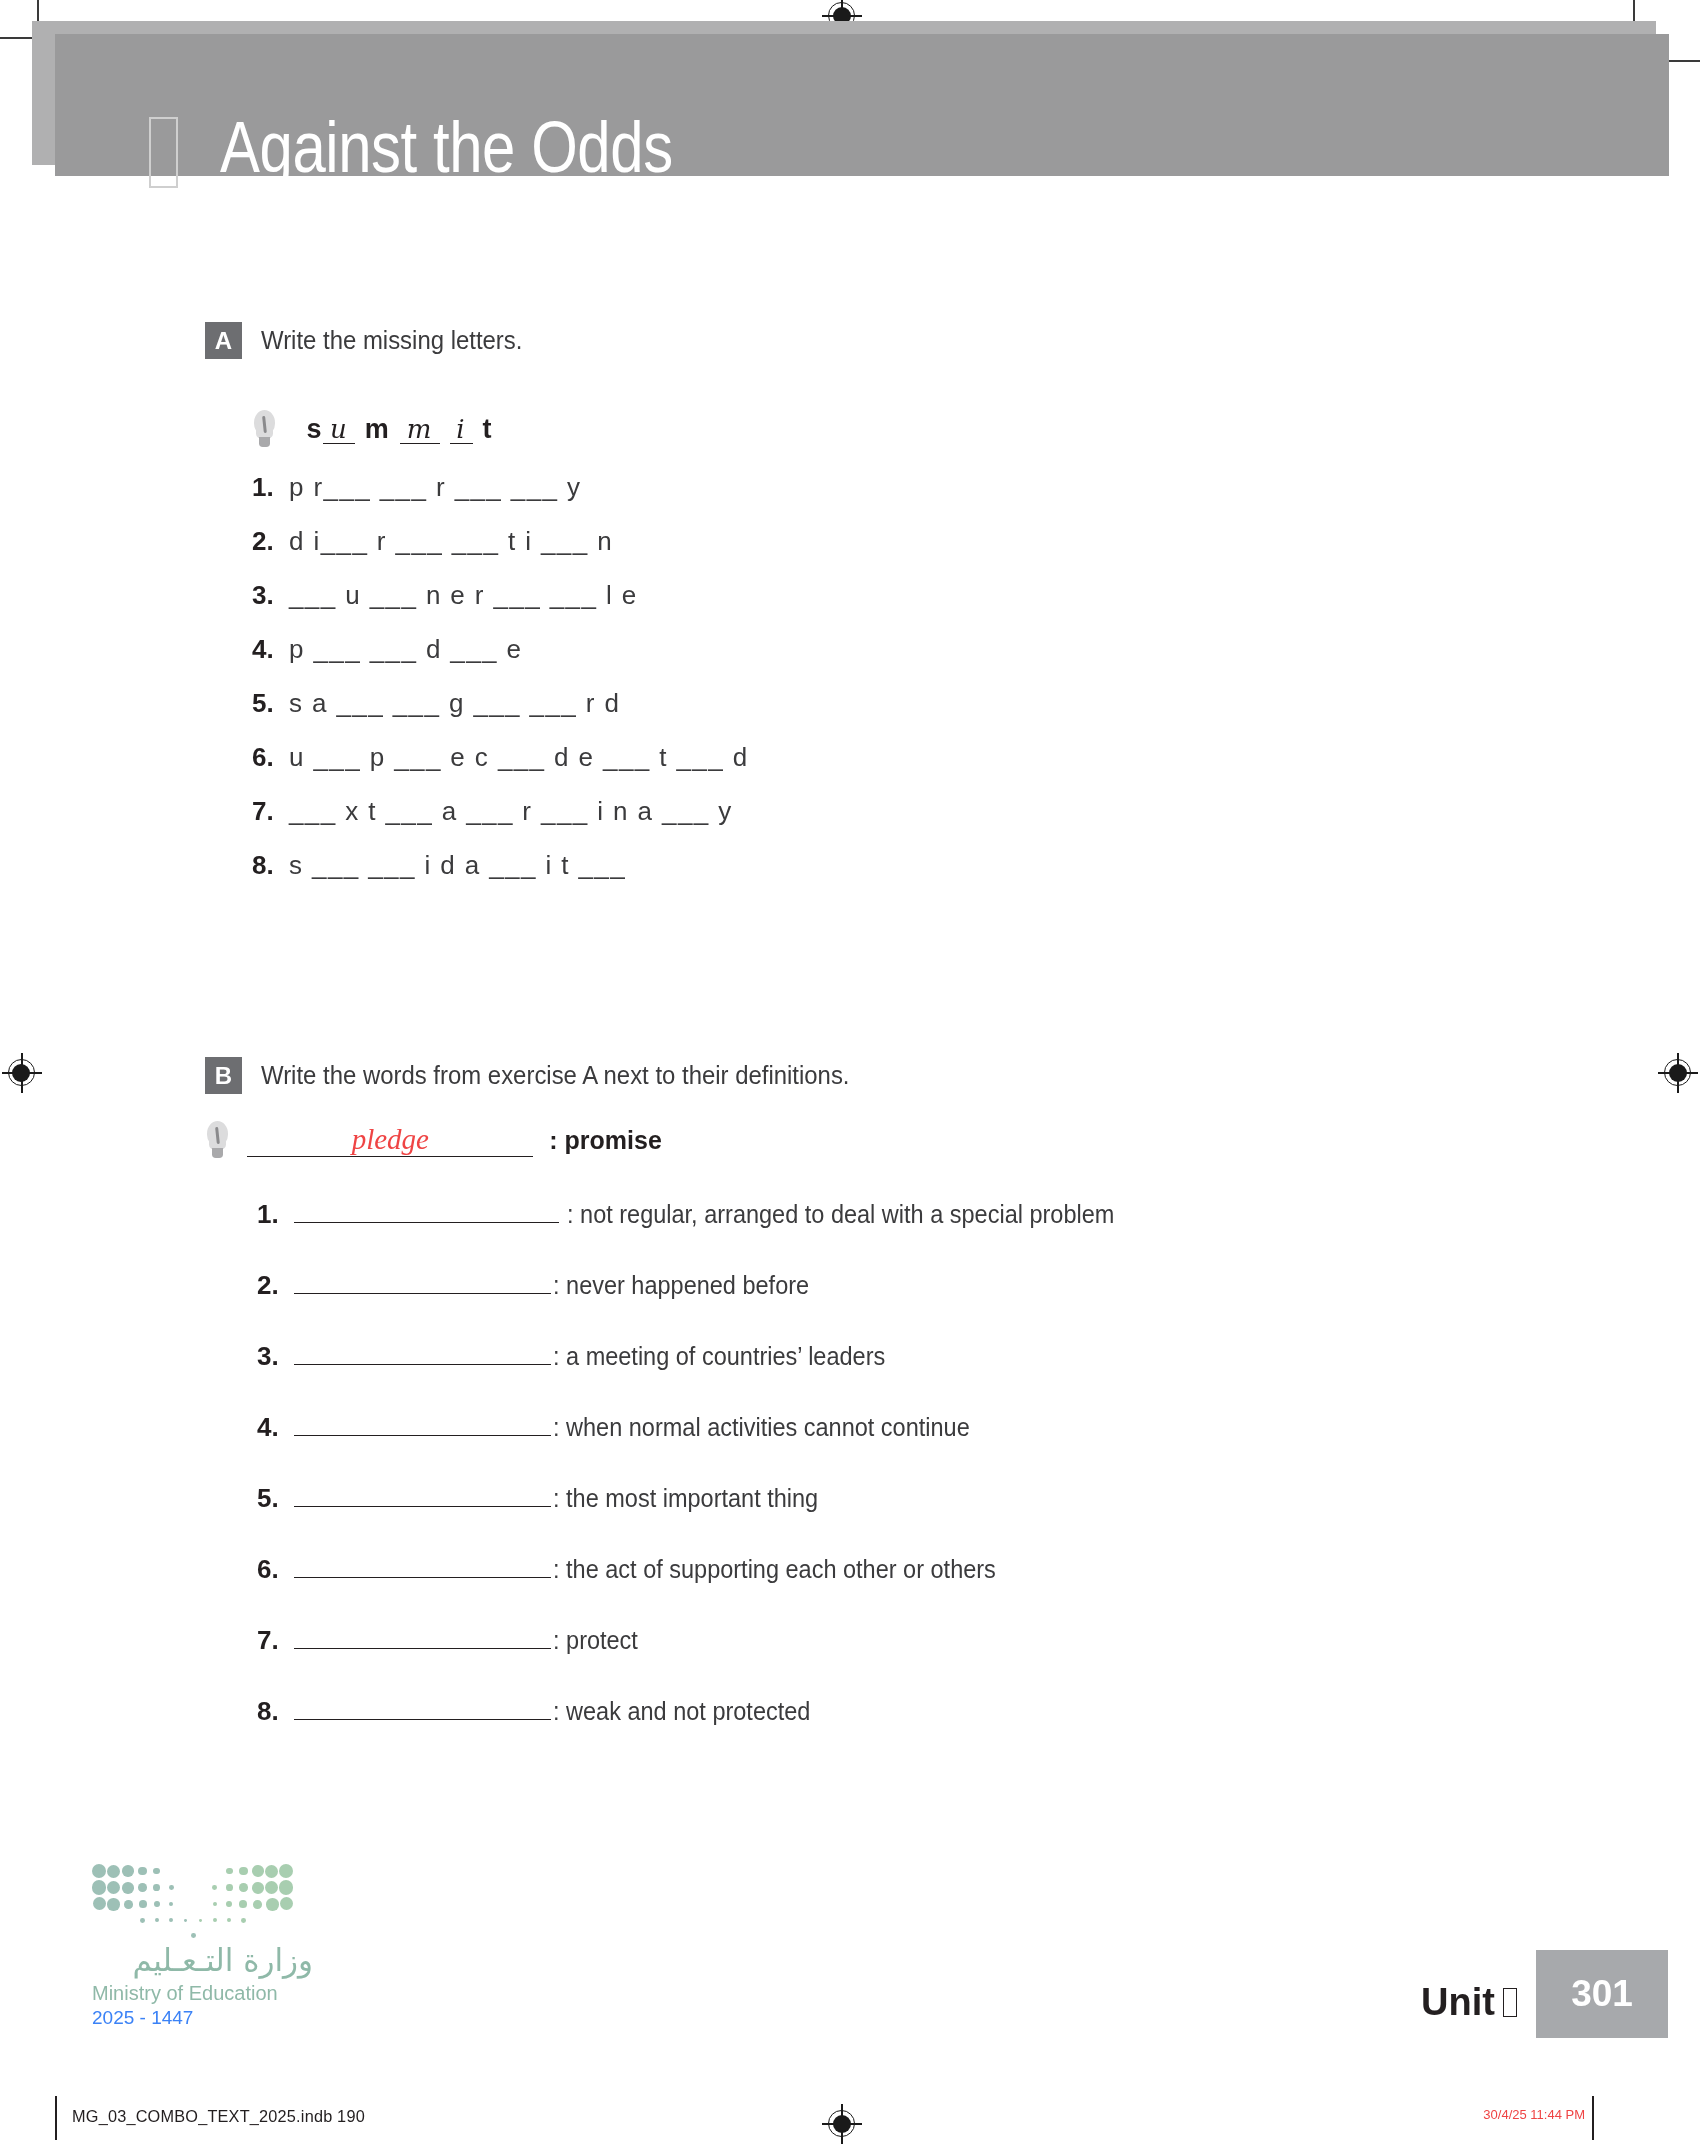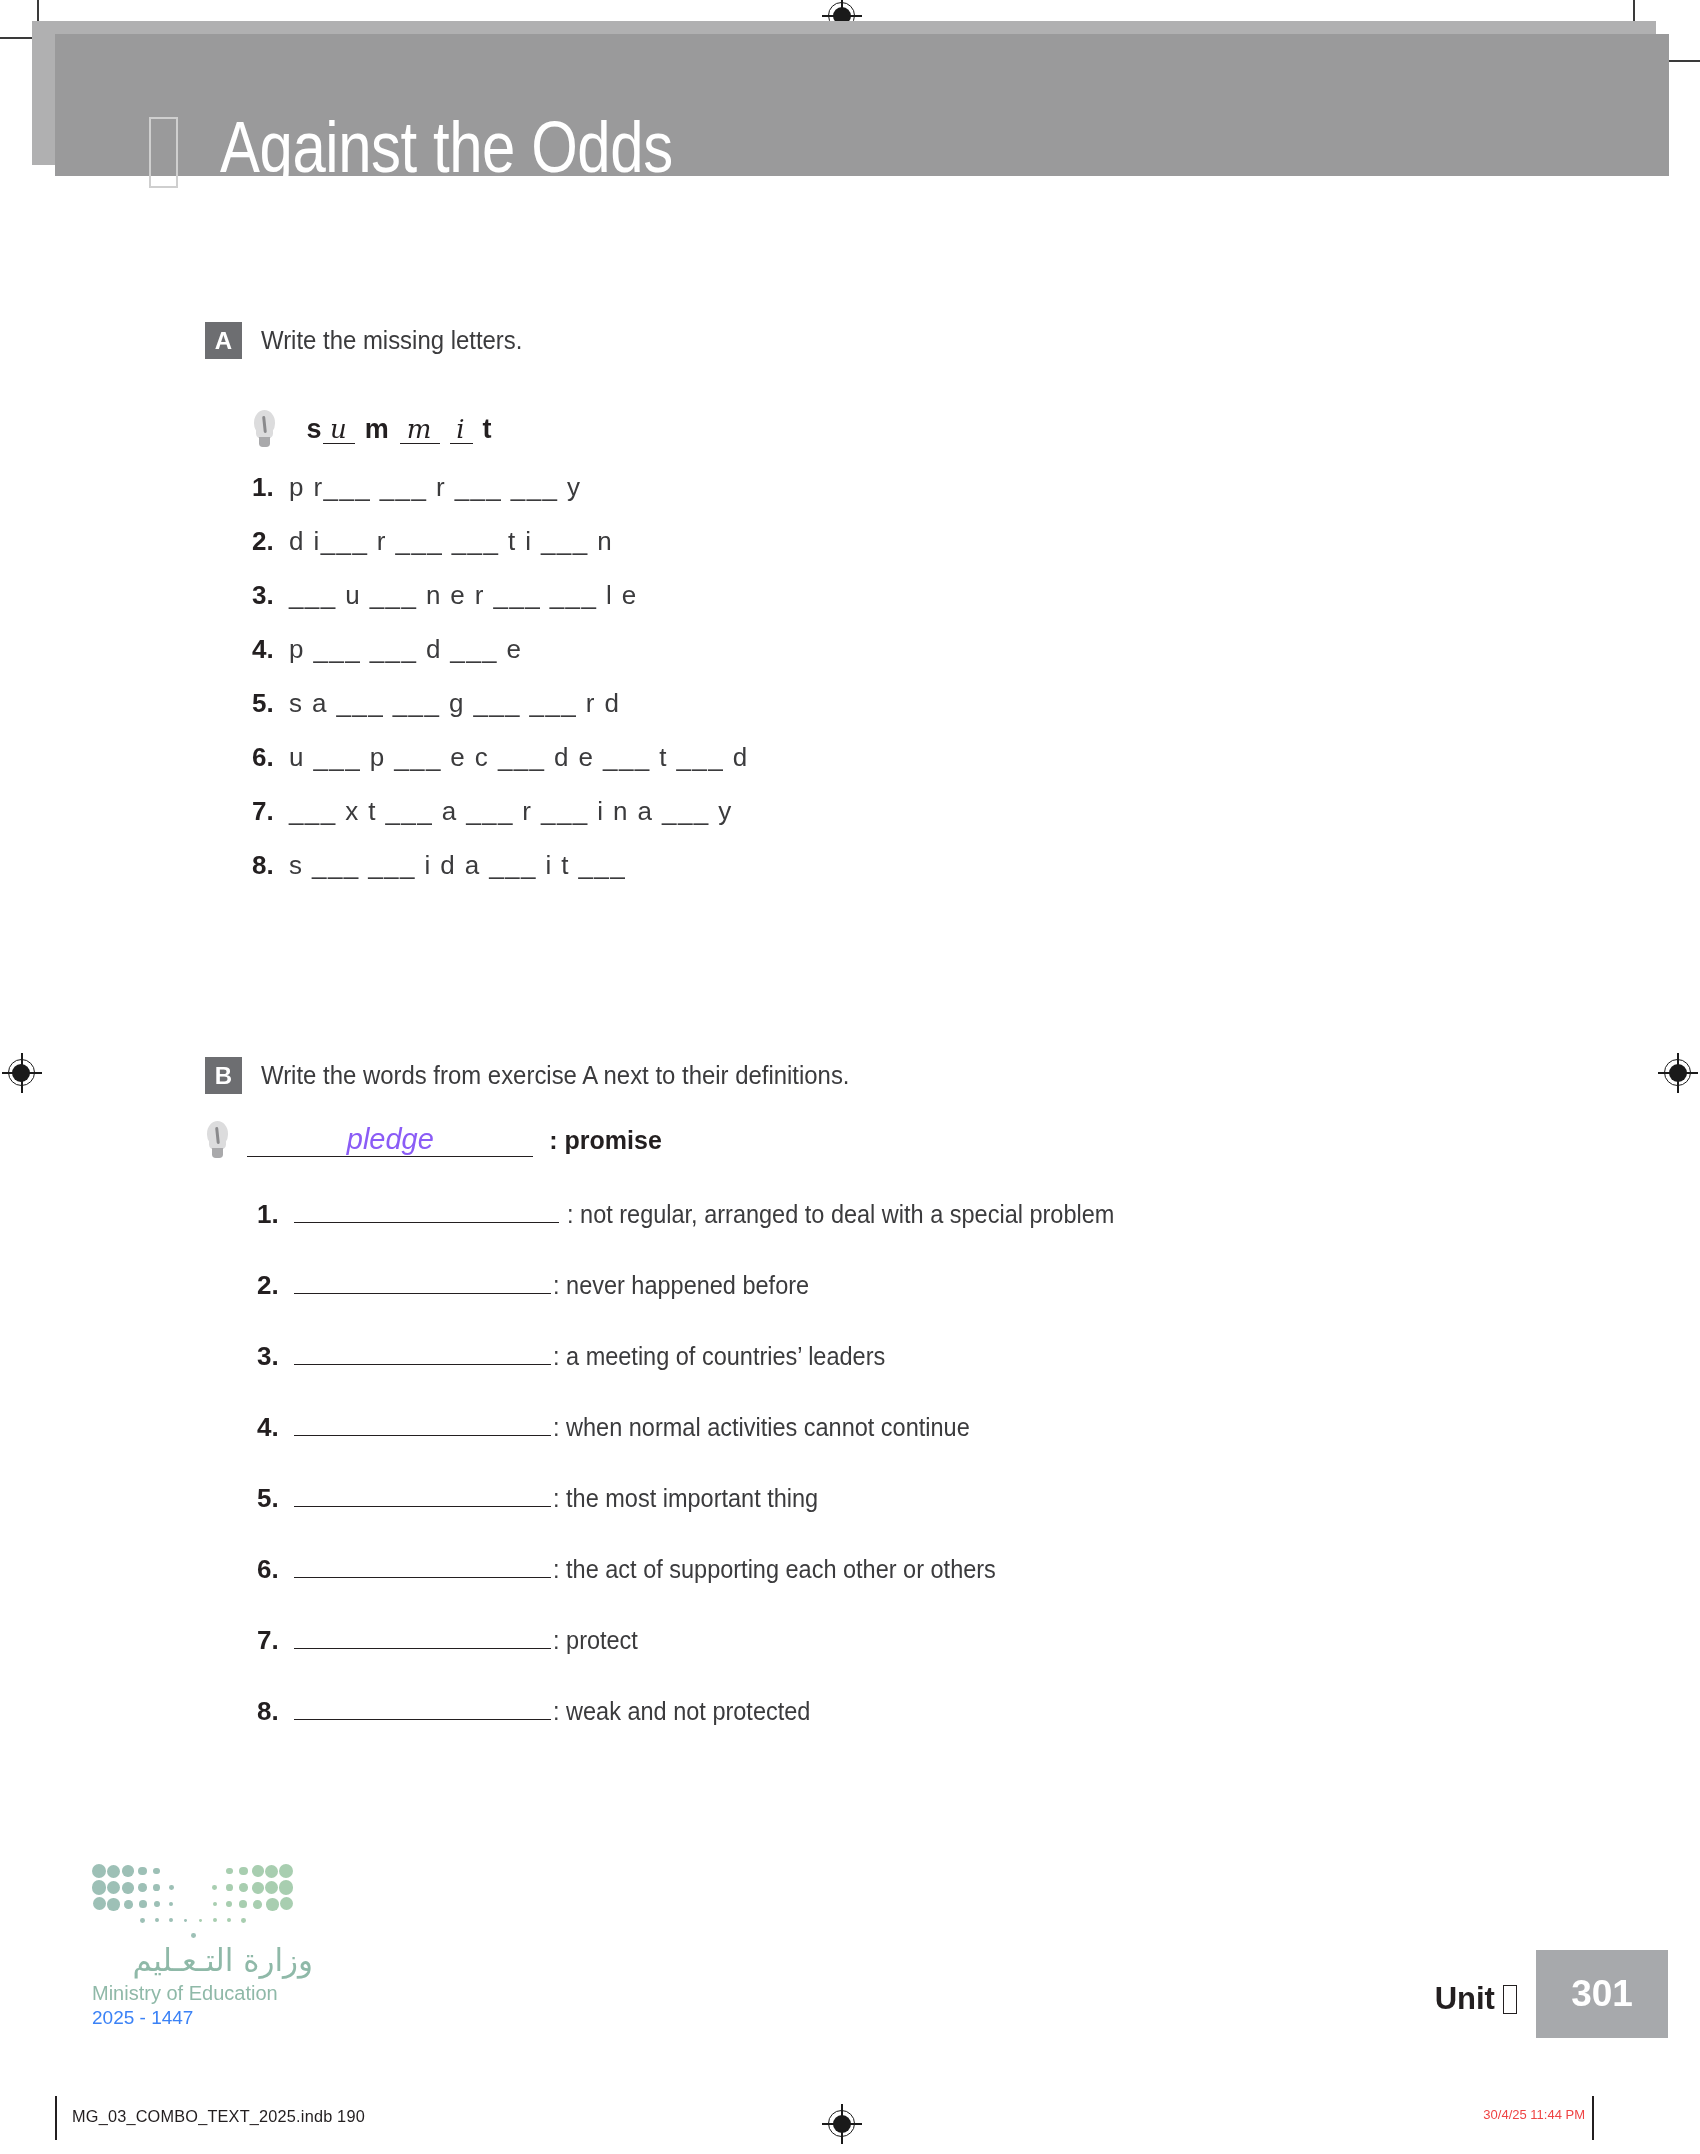--- a/index.html
+++ b/index.html
@@ -233,24 +233,24 @@
   .def-example-blank {
     position: relative;
     display: inline-block;
     width: 286px;
     border-bottom: 1.9px solid #231f20;
     text-align: center;
     height: 33px;
     flex: 0 0 auto;
   }
   .def-example-blank .hand-word {
-    font-family: Liberation Sans, sans-serif;
+    font-family: Liberation Serif, serif;
     font-style: italic;
     font-size: 29px;
-    color: #8b5cf6;
+    color: #ef4444;
   }
   .def-example-answer {
     margin-left: 16px;
     font-weight: 700;
     color: #231f20;
     font-size: 25px;
   }
 
   
   .logo {
@@ -303,21 +303,21 @@
   .page-num {
     color: #ffffff;
     font-size: 37px;
     font-weight: 700;
     font-family: "Liberation Sans Narrow", "Liberation Sans", sans-serif;
   }
   .unit-label {
     position: absolute;
     right: 183px;
     top: 1981px;
-    font-size: 31px;
+    font-size: 38px;
     font-weight: 700;
     color: #231f20;
     font-family: "Liberation Sans Narrow", "Liberation Sans", sans-serif;
     display: flex;
     align-items: center;
     gap: 7.7px;
   }
   .unit-tofu {
     display: inline-block;
     width: 14.4px;

